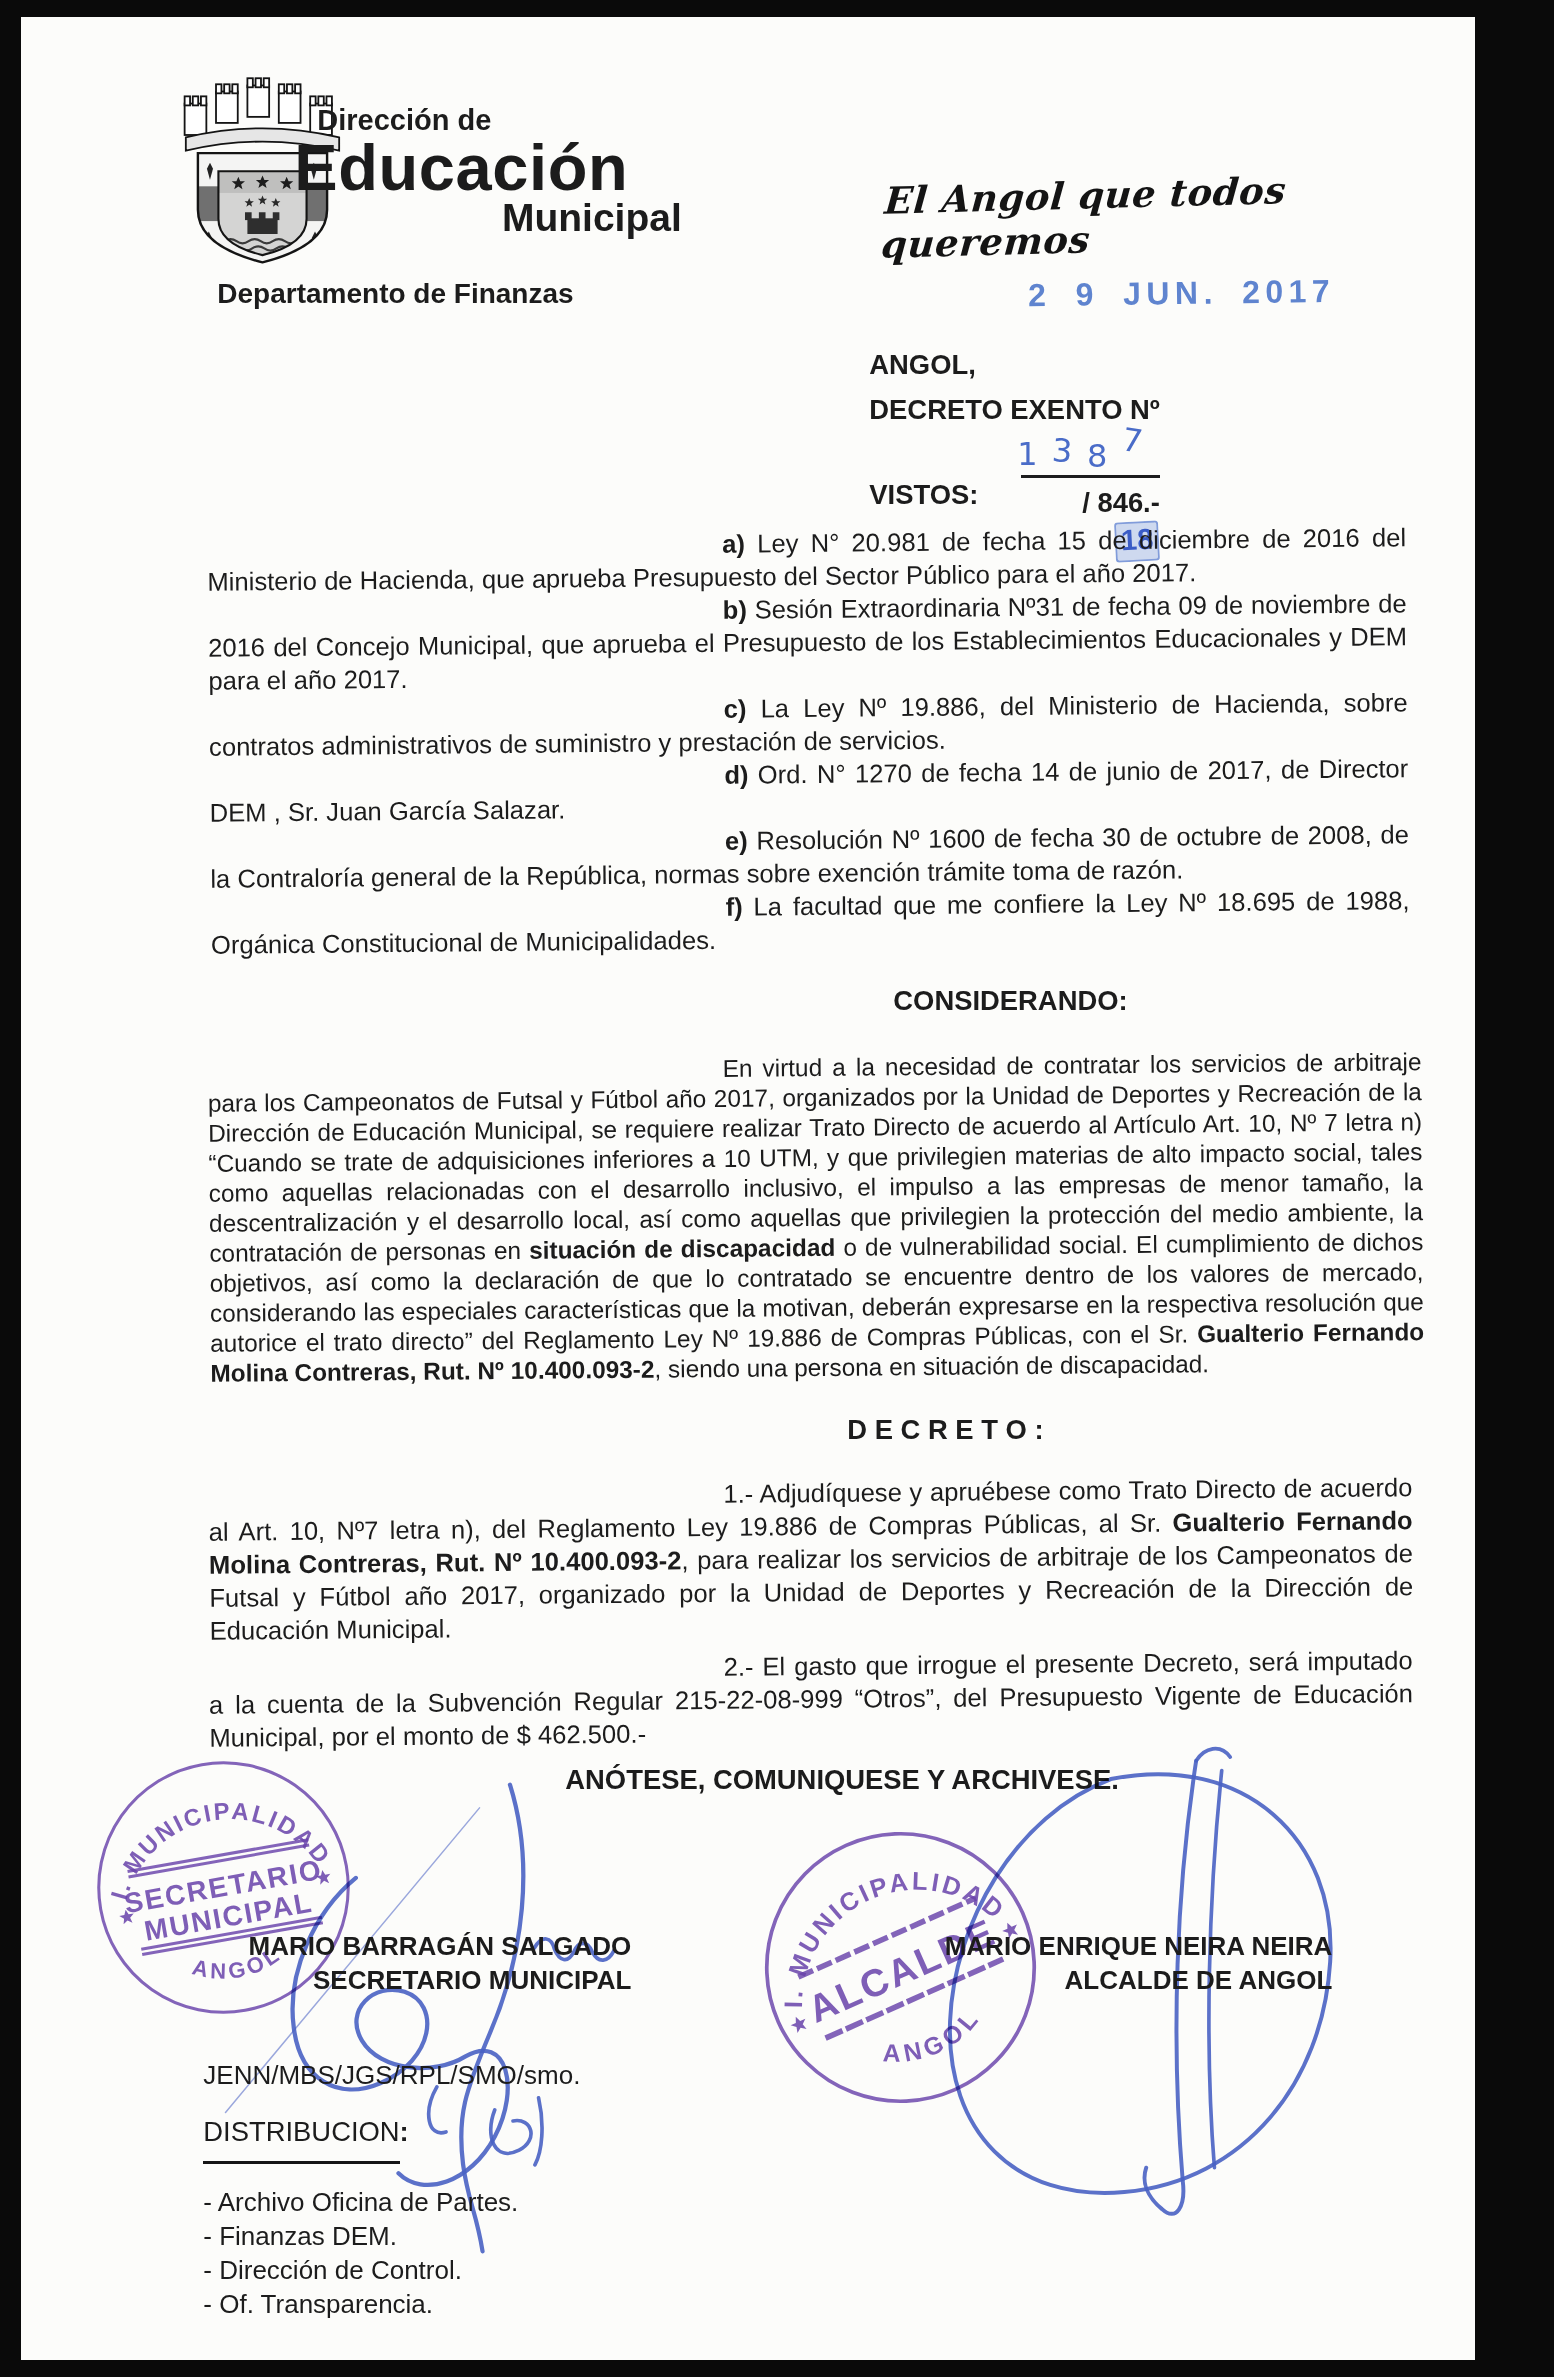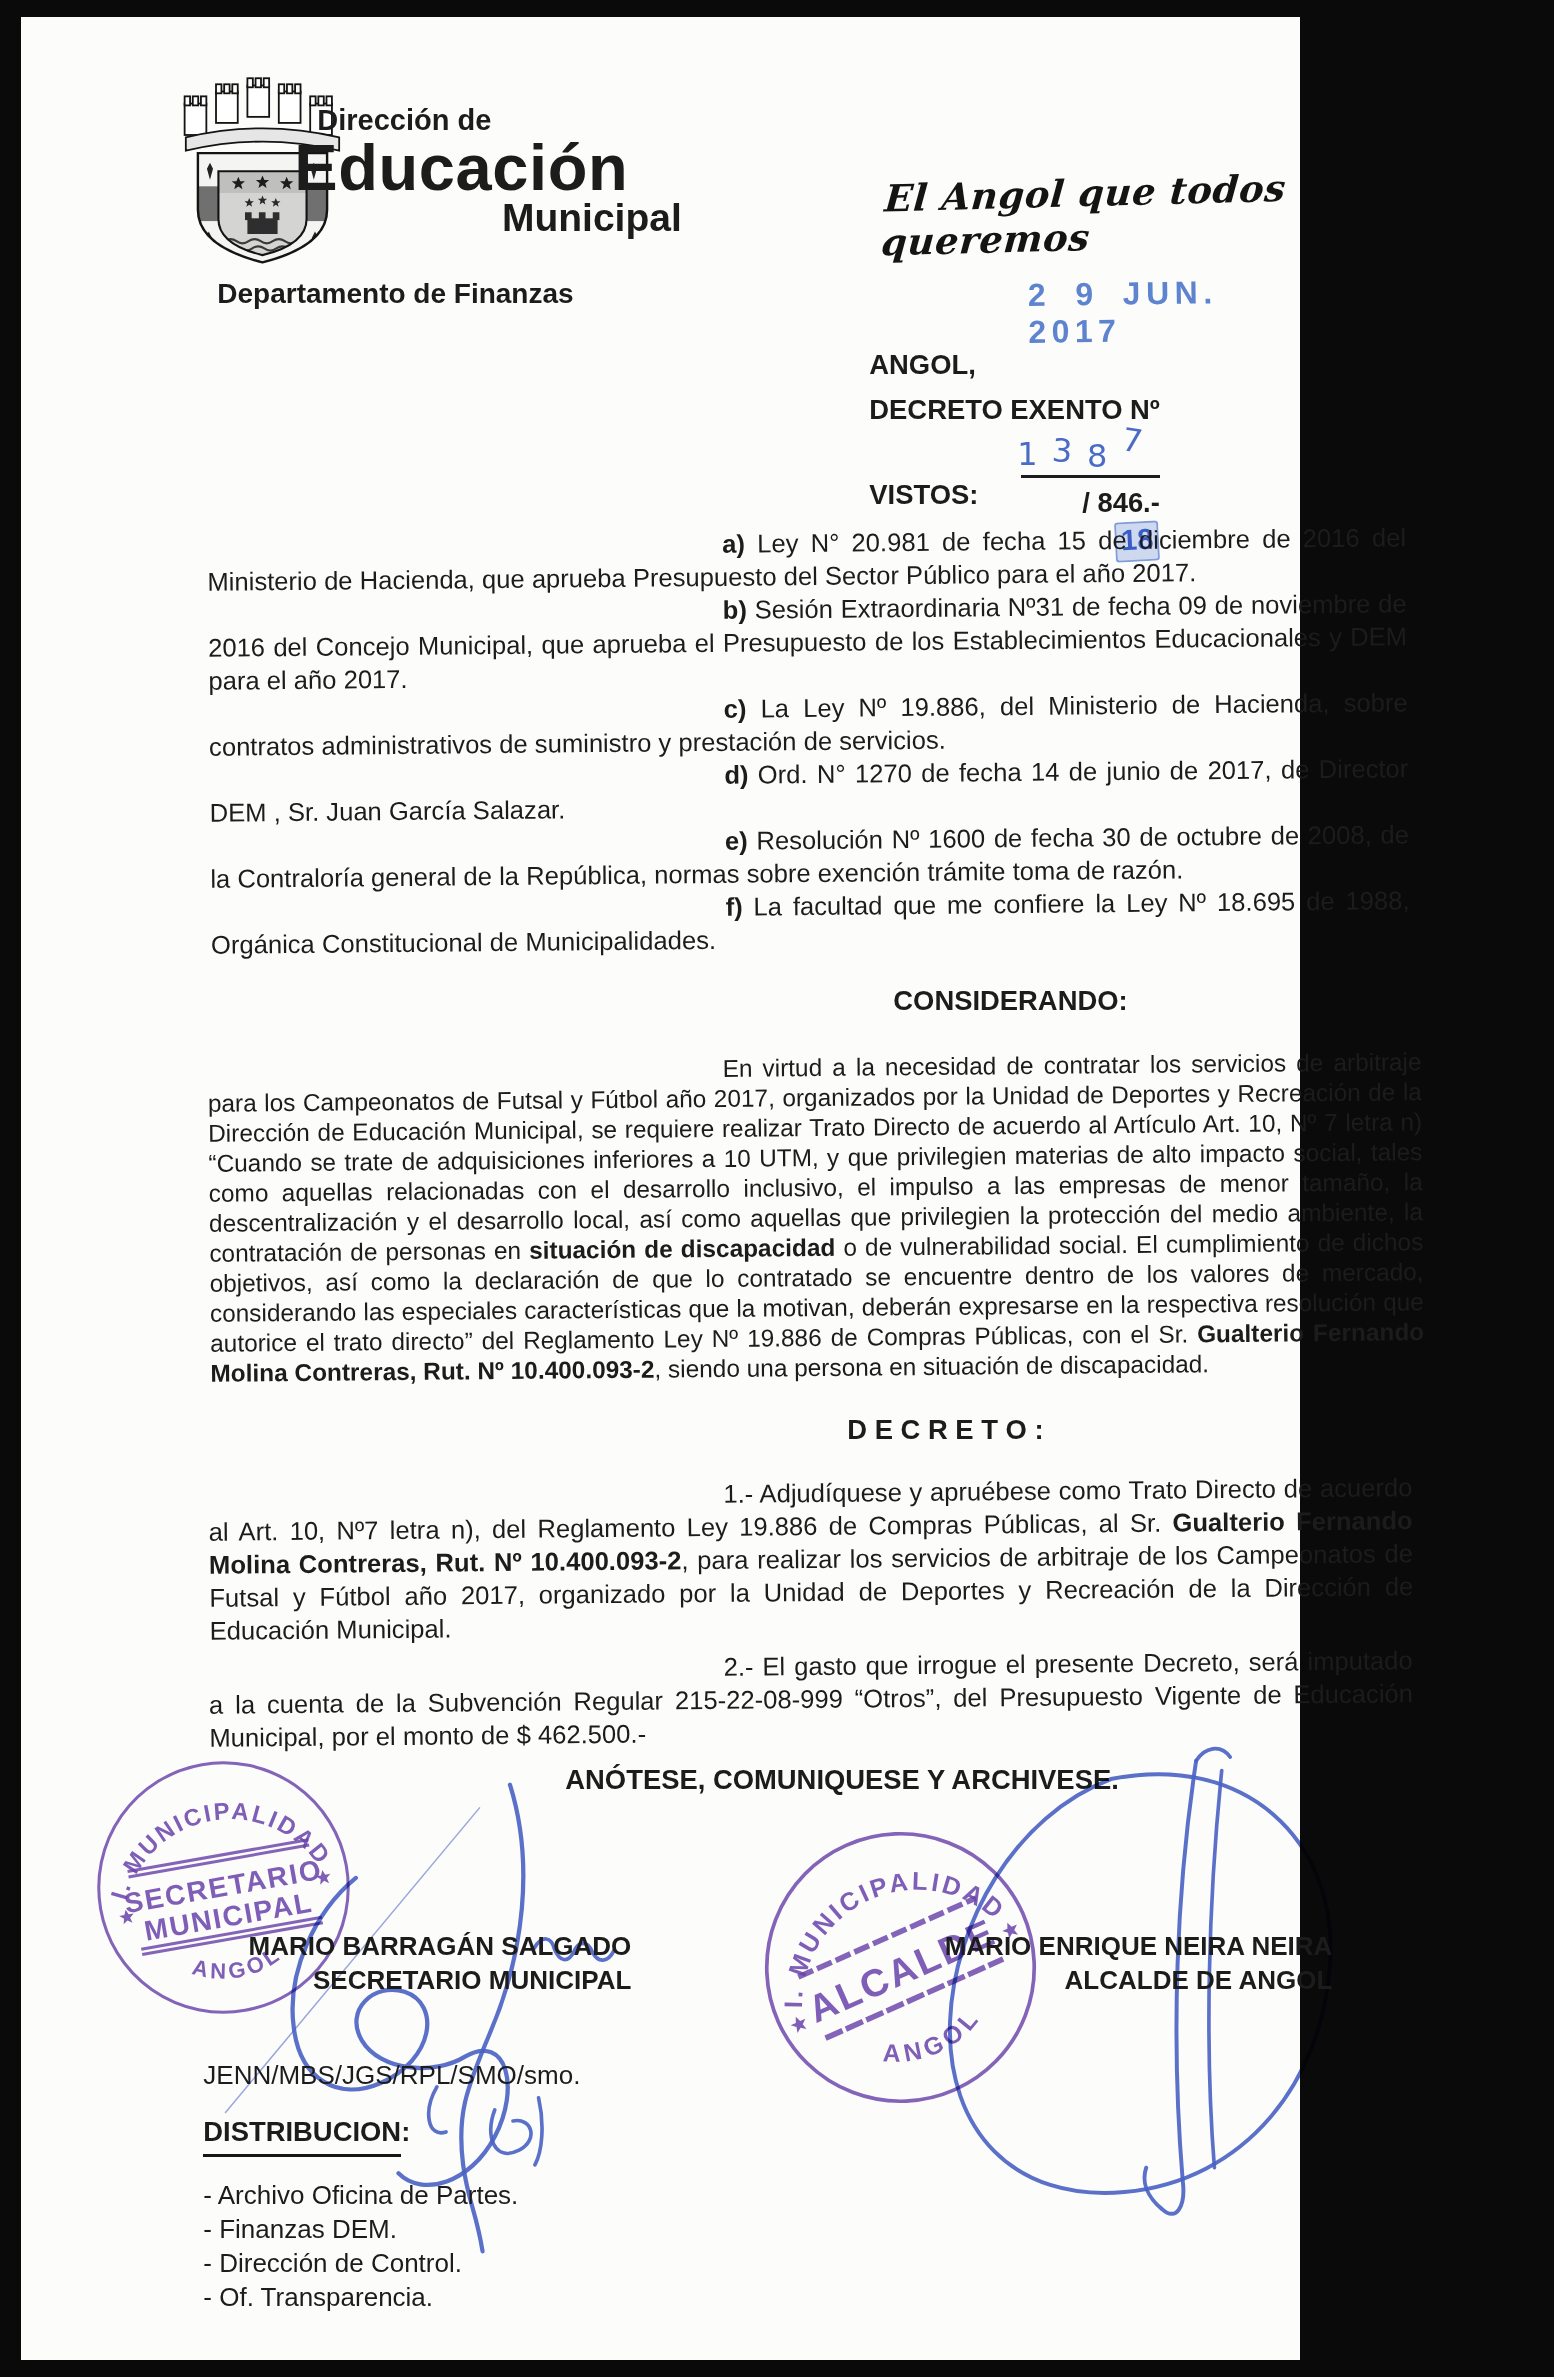--- a/index.html
+++ b/index.html
@@ -1,18 +1,18 @@
 <!DOCTYPE html>
 <html style="font-size:9.8px"><head>
 <meta charset="utf-8">
 <style>
   html,body{margin:0;padding:0;background:#000;}
   .scan{position:relative;width:1554px;height:2377px;background:#0a0a0a;overflow:hidden;
         font-family:"Liberation Sans", sans-serif;color:#1c1c1c;}
-  .page{position:absolute;left:21.3px;top:17px;width:1279px;height:2343px;background:#fcfcfa;}
+  .page{position:absolute;left:21.3px;top:17px;width:1454px;height:2343px;background:#fcfcfa;}
 
   
   .crest{position:absolute;left:160px;top:56px;width:163px;height:194px;}
   .org{position:absolute;left:273px;top:87px;width:396px;}
   .org1{font-size:29px;font-weight:700;margin-left:23px;letter-spacing:0px;}
   .org2{font-size:65px;font-weight:700;letter-spacing:0.6px;line-height:61px;}
   .org3{font-size:39px;font-weight:700;text-align:right;padding-right:8.5px;line-height:40px;}
   .dept{position:absolute;left:196px;top:261px;font-size:28px;font-weight:700;}
   .motto{position:absolute;left:862px;top:154px;font-family:"DejaVu Serif", serif;
          font-style:italic;font-weight:700;font-size:37px;color:#141414;
@@ -53,21 +53,21 @@
   .stamp-left{left:68px;top:1736px;width:269px;height:269px;transform:rotate(-10deg);}
   .stamp-right{left:734px;top:1805px;width:291px;height:291px;transform:rotate(-24deg);}
   .sig-sec{left:157px;top:1754px;width:469px;height:494px;}
   .sig-alc{left:834px;top:1724px;width:530px;height:494px;}
   .arcT{font-family:"Liberation Sans", sans-serif;}
   .nameblock{position:absolute;width:463px;text-align:right;font-weight:700;font-size:26px;line-height:34px;}
   .nb-left{left:147px;top:1912px;}
   .nb-right{left:848px;top:1912px;}
   .initials{position:absolute;left:182px;top:2043px;font-size:26px;}
   .dist{position:absolute;left:182px;top:2098px;font-size:26px;line-height:34px;}
-  .dist-lbl{font-size:27.4px;font-weight:700;display:inline-block;border-bottom:3.7px solid #161616;padding-bottom:5px;}
+  .dist-lbl{font-size:27.4px;font-weight:400;display:inline-block;border-bottom:3.7px solid #161616;padding-bottom:12px;}
   .dist-colon{font-size:27.4px;font-weight:700;}
   .dist-items{margin-top:21px;}
 </style>
 </head>
 <body>
 
 <div class="scan">
   <div class="page">
 
     <svg class="crest" viewBox="0 0 270 320">

